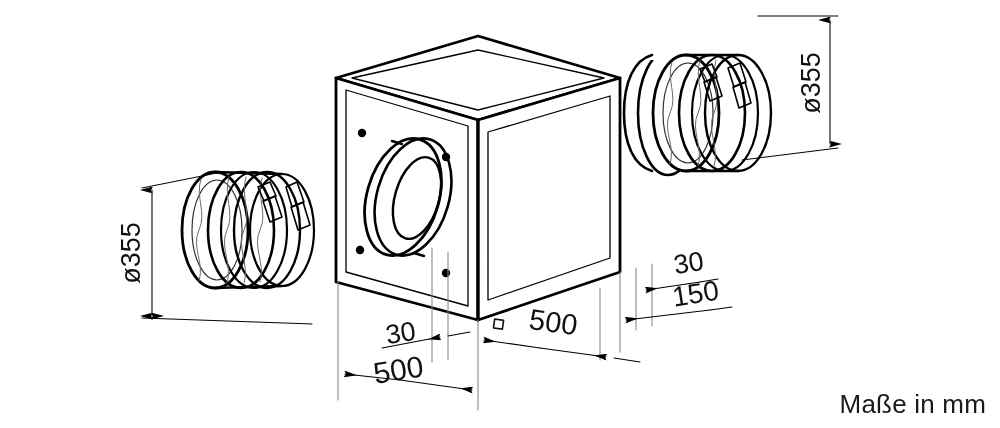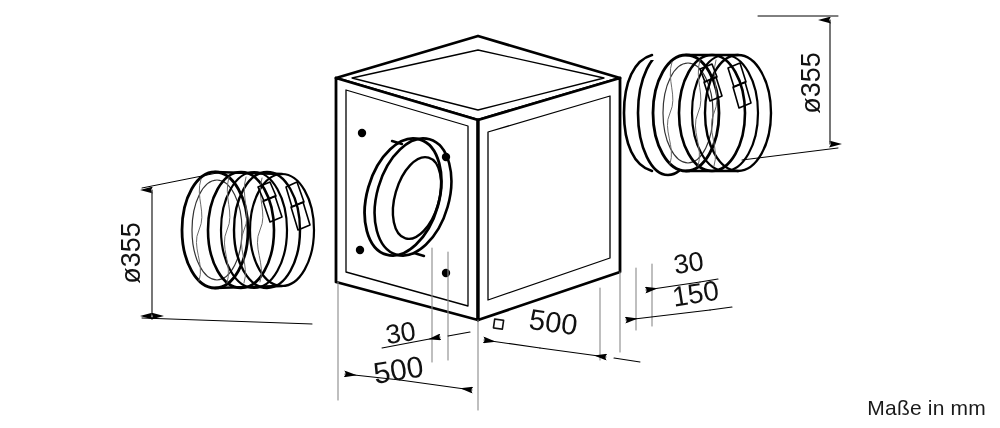--- a/index.html
+++ b/index.html
@@ -1,20 +1,20 @@
 <!DOCTYPE html>
 <html><head>
 <meta charset="utf-8">
 <style>
   html,body{margin:0;padding:0;background:#ffffff;}
   body{width:1000px;height:428px;overflow:hidden;
        font-family:"Liberation Sans","DejaVu Sans",sans-serif;}
   #stage{position:relative;width:1000px;height:428px;background:#fff;}
   #dwg{position:absolute;left:0;top:0;}
-  .cap{position:absolute;right:14px;bottom:8px;font-size:21px;color:#1a1a1a;
+  .cap{position:absolute;right:14px;bottom:8px;font-size:26px;color:#1a1a1a;
        letter-spacing:.2px;white-space:nowrap;}
 </style>
 </head>
 <body>
 
 <div id="stage">
 
   <svg id="dwg" width="1000" height="428" viewBox="0 0 1000 428">
 
     <defs>

